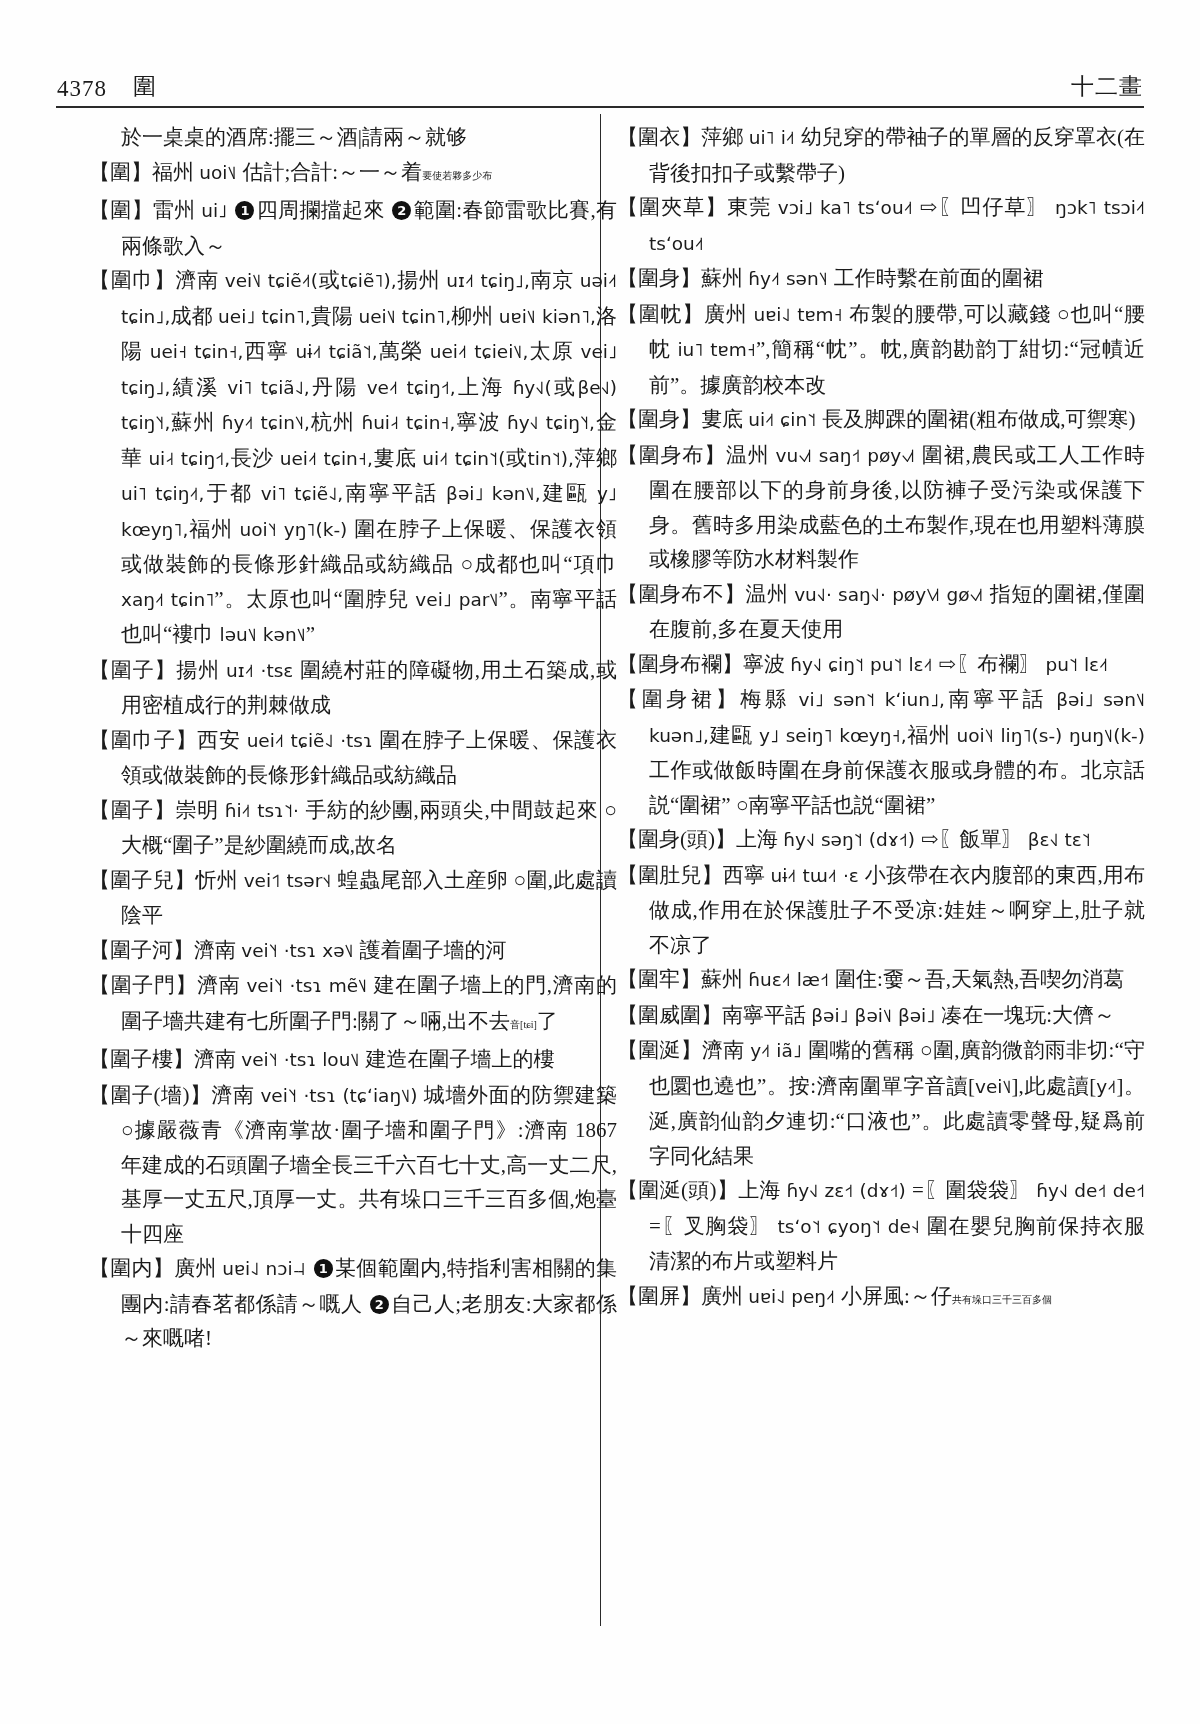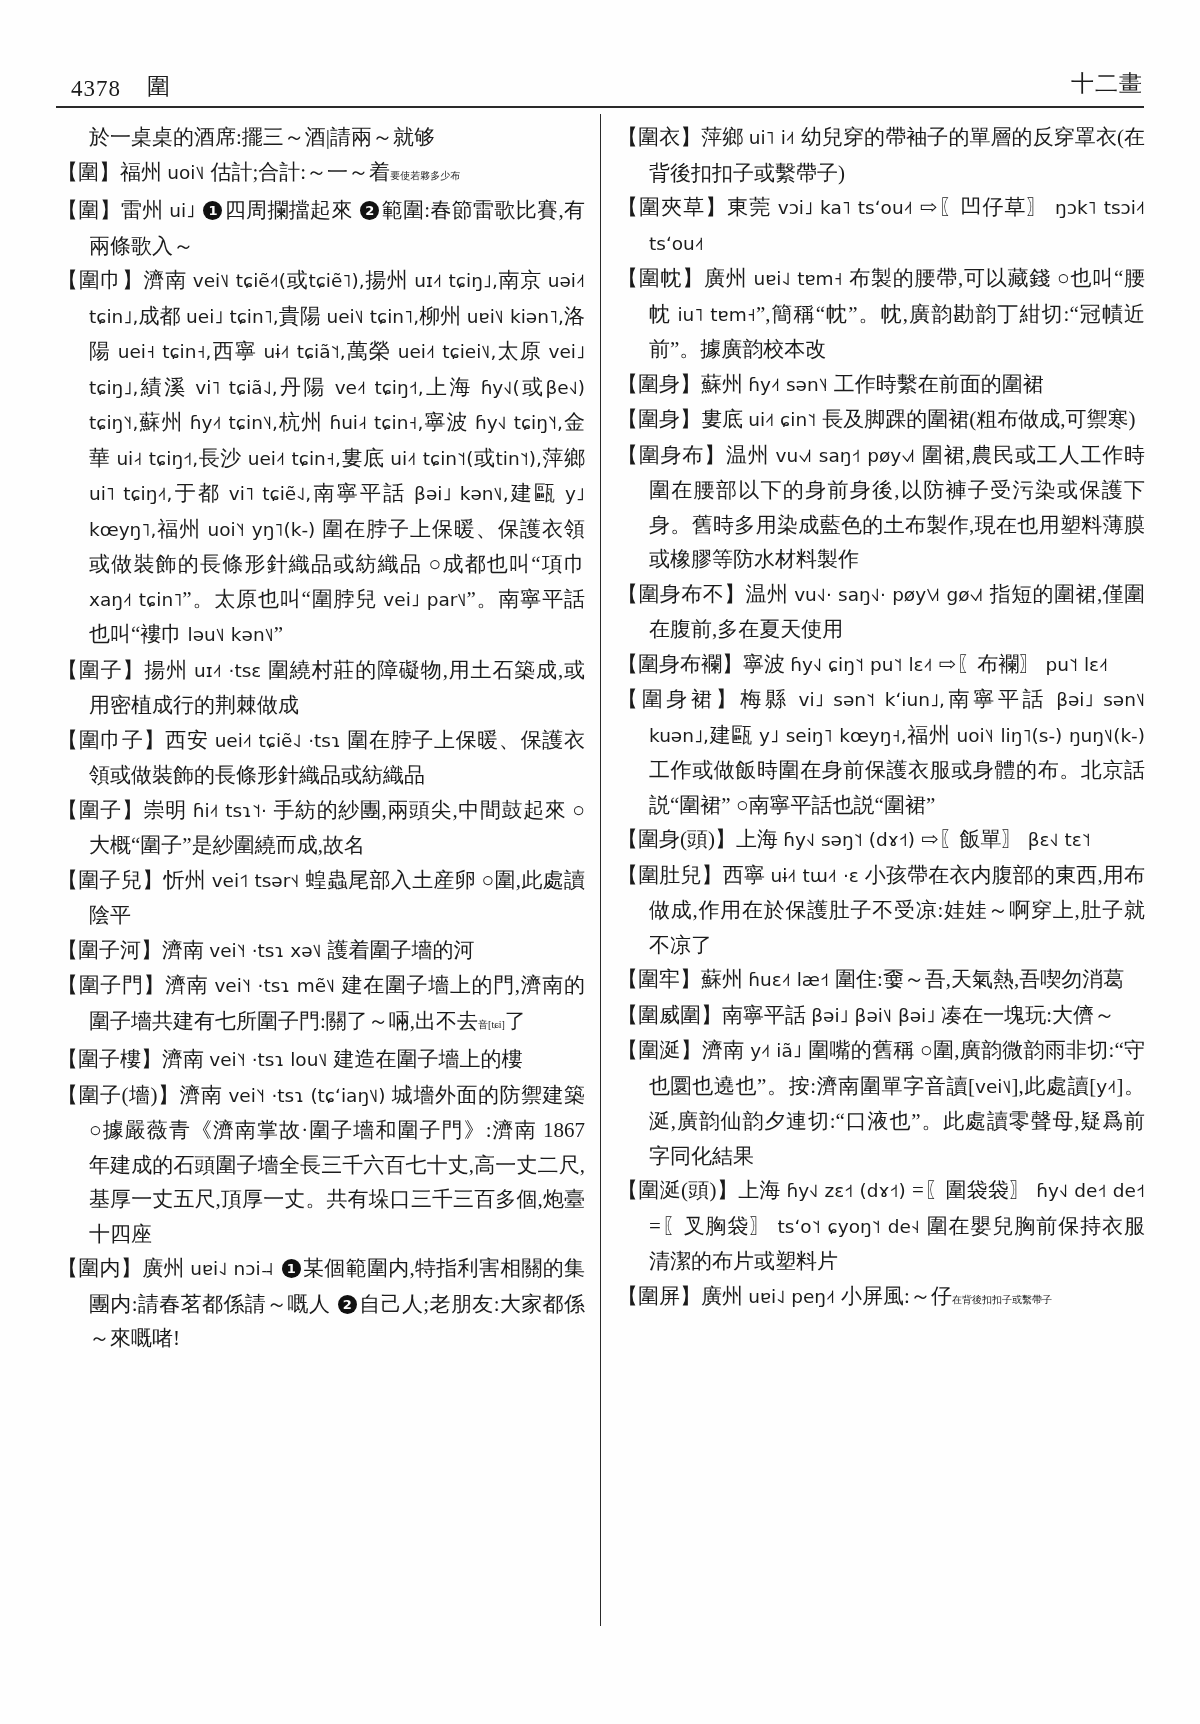--- a/index.html
+++ b/index.html
@@ -3,36 +3,36 @@
 <meta charset="utf-8">
 <style>
   html,body{margin:0;padding:0;background:#e8e8e8;}
   .page{
     position:relative;width:1200px;height:1724px;background:#fefefe;
     margin:0 auto;overflow:hidden;
     font-family:"Liberation Serif","DejaVu Serif",serif;
     color:#1b1b1b;
   }
   .running-head{
-    position:absolute;top:68px;left:71px;right:57px;height:34px;
-    display:flex;justify-content:space-between;
+    position:absolute;top:68px;left:57px;right:57px;height:34px;
+    display:flex;justify-content:space-between;align-items:flex-end;
     font-size:23px;letter-spacing:1px;
   }
   .running-head .lh{display:flex;gap:26px;align-items:flex-end;}
   .head-rule{
     position:absolute;top:106px;left:56px;right:56px;height:0;
     border-top:2px solid #2a2a2a;
   }
   .col-divider{
     position:absolute;top:114px;left:600px;width:0;height:1512px;
     border-left:1.5px solid #2a2a2a;
   }
   .columns{
     position:absolute;top:120px;left:57px;width:1088px;
-    display:flex;justify-content:space-between;
+    display:flex;justify-content:flex-end;
   }
   .col{width:528px;}
   .entry{
     font-size:21px;line-height:34.5px;text-align:justify;
     text-justify:inter-ideograph;
   }
   .hang{padding-left:32px;text-indent:-32px;}
   .cont{padding-left:32px;text-indent:0;}
   .r-ph{font-family:"DejaVu Sans",sans-serif;font-size:18.5px;}
   .r-sm{font-size:10px;}
@@ -73,30 +73,30 @@
         <div class="entry hang"><span class="r-cjk">【圍子兒】忻州 </span><span class="r-ph">vei˦˥ tsər˦˨ </span><span class="r-cjk">蝗蟲尾部入土産卵 ○圍,此處讀陰平</span></div>
         <div class="entry hang"><span class="r-cjk">【圍子河】濟南 </span><span class="r-ph">vei˥˧ ·tsɿ xə˥˩ </span><span class="r-cjk">護着圍子墻的河</span></div>
         <div class="entry hang"><span class="r-cjk">【圍子門】濟南 </span><span class="r-ph">vei˥˧ ·tsɿ mẽ˥˩ </span><span class="r-cjk">建在圍子墻上的門,濟南的圍子墻共建有七所圍子門:關了～啢,出不去</span><span class="r-sm">音[tɕi]</span><span class="r-cjk">了</span></div>
         <div class="entry hang"><span class="r-cjk">【圍子樓】濟南 </span><span class="r-ph">vei˥˧ ·tsɿ lou˥˩ </span><span class="r-cjk">建造在圍子墻上的樓</span></div>
         <div class="entry hang"><span class="r-cjk">【圍子(墻)】濟南 </span><span class="r-ph">vei˥˧ ·tsɿ (tɕʻiaŋ˥˩) </span><span class="r-cjk">城墻外面的防禦建築 ○據嚴薇青《濟南掌故·圍子墻和圍子門》:濟南 1867 年建成的石頭圍子墻全長三千六百七十丈,高一丈二尺,基厚一丈五尺,頂厚一丈。共有垛口三千三百多個,炮臺十四座</span></div>
         <div class="entry hang"><span class="r-cjk">【圍内】廣州 </span><span class="r-ph">uɐi˨˩ nɔi˨˨ </span><span class="r-cnum">1</span><span class="r-cjk">某個範圍内,特指利害相關的集團内:請春茗都係請～嘅人 </span><span class="r-cnum">2</span><span class="r-cjk">自己人;老朋友:大家都係～來嘅啫!</span></div>
       </div>
     <div class="col" id="col-right">
         <div class="entry hang"><span class="r-cjk">【圍衣】萍鄉 </span><span class="r-ph">ui˥ i˨˦ </span><span class="r-cjk">幼兒穿的帶袖子的單層的反穿罩衣(在背後扣扣子或繫帶子)</span></div>
         <div class="entry hang"><span class="r-cjk">【圍夾草】東莞 </span><span class="r-ph">vɔi˩ ka˥ tsʻou˨˦ </span><span class="r-cjk">⇨〖凹仔草〗 </span><span class="r-ph">ŋɔk˥ tsɔi˨˦ tsʻou˨˦</span></div>
+        <div class="entry hang"><span class="r-cjk">【圍身】蘇州 </span><span class="r-ph">ɦy˨˦ sən˥˨ </span><span class="r-cjk">工作時繫在前面的圍裙</span></div>
         <div class="entry hang"><span class="r-cjk">【圍帎】廣州 </span><span class="r-ph">uɐi˨˩ tɐm˧ </span><span class="r-cjk">布製的腰帶,可以藏錢 ○也叫“腰帎 </span><span class="r-ph">iu˥ tɐm˧</span><span class="r-cjk">”,簡稱“帎”。帎,廣韵勘韵丁紺切:“冠幘近前”。據廣韵校本改</span></div>
-        <div class="entry hang"><span class="r-cjk">【圍身】蘇州 </span><span class="r-ph">ɦy˨˦ sən˥˨ </span><span class="r-cjk">工作時繫在前面的圍裙</span></div>
         <div class="entry hang"><span class="r-cjk">【圍身】婁底 </span><span class="r-ph">ui˨˦ ɕin˥˦ </span><span class="r-cjk">長及脚踝的圍裙(粗布做成,可禦寒)</span></div>
         <div class="entry hang"><span class="r-cjk">【圍身布】温州 </span><span class="r-ph">vu˧˩˦ saŋ˧˦ pøy˧˩˦ </span><span class="r-cjk">圍裙,農民或工人工作時圍在腰部以下的身前身後,以防褲子受污染或保護下身。舊時多用染成藍色的土布製作,現在也用塑料薄膜或橡膠等防水材料製作</span></div>
         <div class="entry hang"><span class="r-cjk">【圍身布不】温州 </span><span class="r-ph">vu˧˩· saŋ˧˩· pøy˥˩˦ gø˧˩˦ </span><span class="r-cjk">指短的圍裙,僅圍在腹前,多在夏天使用</span></div>
         <div class="entry hang"><span class="r-cjk">【圍身布襴】寧波 </span><span class="r-ph">ɦy˧˩ ɕiŋ˥˦ pu˥˦ lɛ˨˦ </span><span class="r-cjk">⇨〖布襴〗 </span><span class="r-ph">pu˥˦ lɛ˨˦</span></div>
         <div class="entry hang"><span class="r-cjk">【圍身裙】梅縣 </span><span class="r-ph">vi˩ sən˥˦ kʻiun˩,</span><span class="r-cjk">南寧平話 </span><span class="r-ph">βəi˩ sən˥˩ kuən˩,</span><span class="r-cjk">建甌 </span><span class="r-ph">y˩ seiŋ˥ kœyŋ˧,</span><span class="r-cjk">福州 </span><span class="r-ph">uoi˥˨ liŋ˥(s-) ŋuŋ˥˩(k-) </span><span class="r-cjk">工作或做飯時圍在身前保護衣服或身體的布。北京話説“圍裙” ○南寧平話也説“圍裙”</span></div>
         <div class="entry hang"><span class="r-cjk">【圍身(頭)】上海 </span><span class="r-ph">ɦy˧˩ səŋ˥˦ (dɤ˧˦) </span><span class="r-cjk">⇨〖飯單〗 </span><span class="r-ph">βɛ˧˩ tɛ˥˦</span></div>
         <div class="entry hang"><span class="r-cjk">【圍肚兒】西寧 </span><span class="r-ph">uɨ˨˦ tɯ˨˦ ·ɛ </span><span class="r-cjk">小孩帶在衣内腹部的東西,用布做成,作用在於保護肚子不受凉:娃娃～啊穿上,肚子就不凉了</span></div>
         <div class="entry hang"><span class="r-cjk">【圍牢】蘇州 </span><span class="r-ph">ɦuɛ˨˦ læ˧˦ </span><span class="r-cjk">圍住:嫑～吾,天氣熱,吾喫勿消葛</span></div>
         <div class="entry hang"><span class="r-cjk">【圍威圍】南寧平話 </span><span class="r-ph">βəi˩ βəi˥˩ βəi˩ </span><span class="r-cjk">凑在一塊玩:大儕～</span></div>
         <div class="entry hang"><span class="r-cjk">【圍涎】濟南 </span><span class="r-ph">y˨˦ iã˩ </span><span class="r-cjk">圍嘴的舊稱 ○圍,廣韵微韵雨非切:“守也圜也遶也”。按:濟南圍單字音讀[</span><span class="r-ph">vei˥˩</span><span class="r-cjk">],此處讀[</span><span class="r-ph">y˨˦</span><span class="r-cjk">]。涎,廣韵仙韵夕連切:“口液也”。此處讀零聲母,疑爲前字同化結果</span></div>
         <div class="entry hang"><span class="r-cjk">【圍涎(頭)】上海 </span><span class="r-ph">ɦy˧˩ zɛ˧˦ (dɤ˧˦) </span><span class="r-cjk">=〖圍袋袋〗 </span><span class="r-ph">ɦy˧˩ de˧˦ de˧˦ </span><span class="r-cjk">=〖叉胸袋〗 </span><span class="r-ph">tsʻo˥˦ ɕyoŋ˥˦ de˧˨ </span><span class="r-cjk">圍在嬰兒胸前保持衣服清潔的布片或塑料片</span></div>
-        <div class="entry hang"><span class="r-cjk">【圍屏】廣州 </span><span class="r-ph">uɐi˨˩ peŋ˨˦ </span><span class="r-cjk">小屏風:～仔</span><span class="r-sm">在背後扣扣子或繫帶子</span></div>
+        <div class="entry hang"><span class="r-cjk">【圍屏】廣州 </span><span class="r-ph">uɐi˨˩ peŋ˨˦ </span><span class="r-cjk">小屏風:～仔</span><span class="r-sm">共有垛口三千三百多個</span></div>
       </div>
   </div>
 
 </div>
 
 </body></html>

